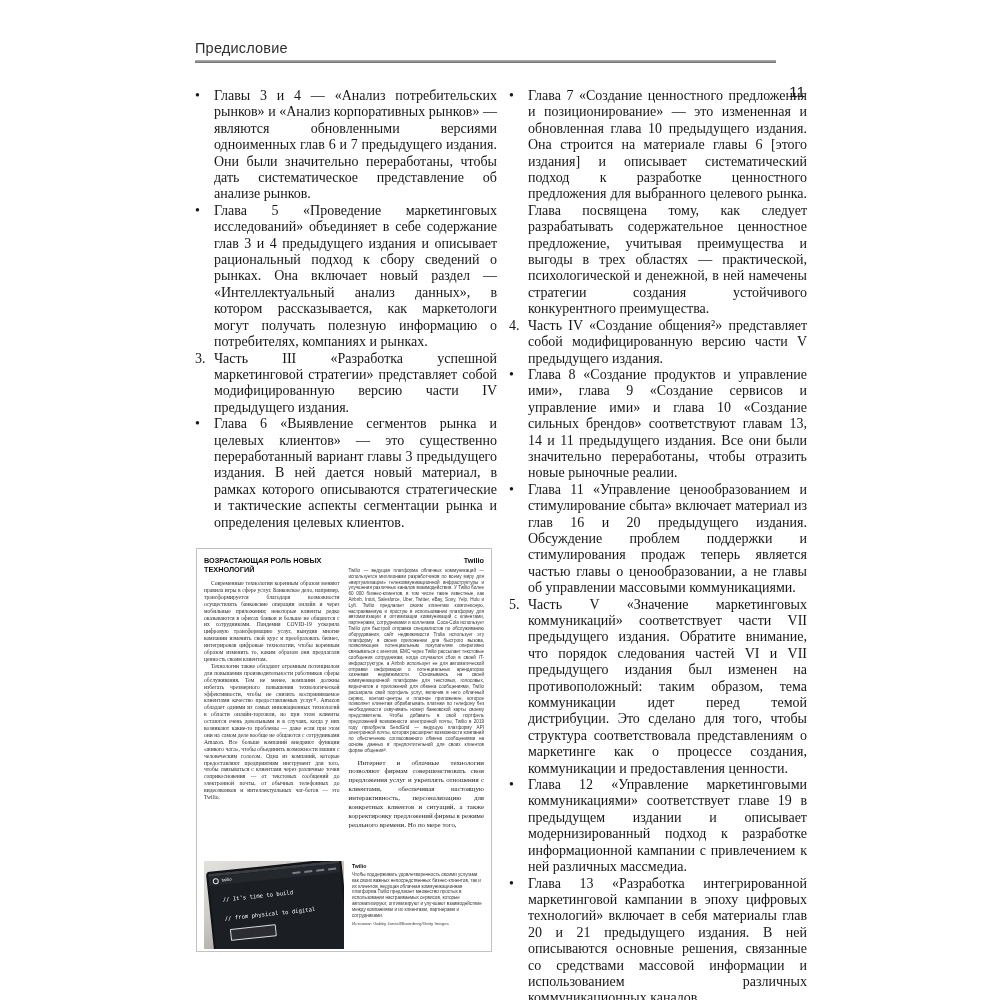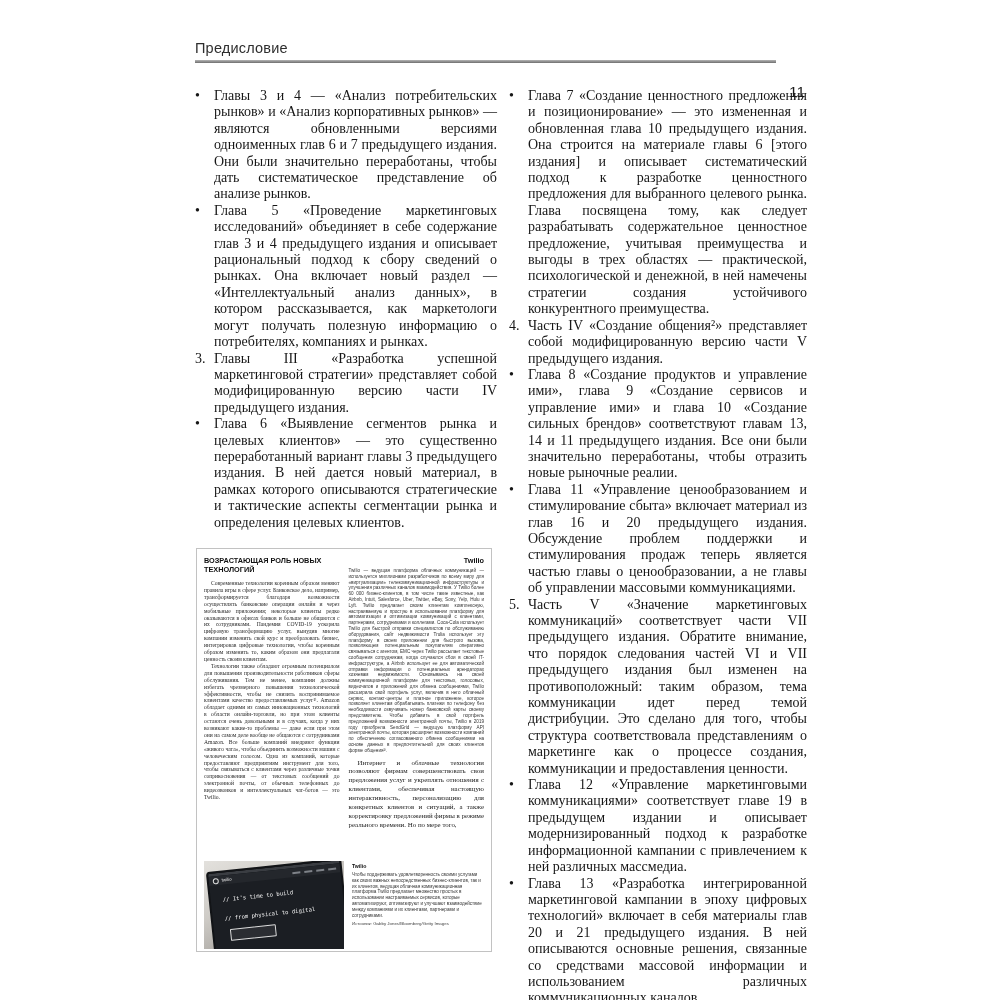--- a/index.html
+++ b/index.html
@@ -72,21 +72,21 @@
     <div class="li">
       <span class="mk">•</span>
       <span class="tx">Главы 3 и 4 — «Анализ потребительских рынков» и «Анализ корпоративных рынков» — являются обновленными версиями одноименных глав 6 и 7 предыдущего издания. Они были значительно переработаны, чтобы дать систематическое представление об анализе рынков.</span>
     </div>
     <div class="li">
       <span class="mk">•</span>
       <span class="tx">Глава 5 «Проведение маркетинговых исследований» объединяет в себе содержание глав 3 и 4 предыдущего издания и описывает рациональный подход к сбору сведений о рынках. Она включает новый раздел — «Интеллектуальный анализ данных», в котором рассказывается, как маркетологи могут получать полезную информацию о потребителях, компаниях и рынках.</span>
     </div>
     <div class="li">
       <span class="mk">3.</span>
-      <span class="tx">Главы III «Разработка успешной маркетинговой стратегии» представляет собой модифицированную версию части IV предыдущего издания.</span>
+      <span class="tx">Часть III «Разработка успешной маркетинговой стратегии» представляет собой модифицированную версию части IV предыдущего издания.</span>
     </div>
     <div class="li">
       <span class="mk">•</span>
       <span class="tx">Глава 6 «Выявление сегментов рынка и целевых клиентов» — это существенно переработанный вариант главы 3 предыдущего издания. В ней дается новый материал, в рамках которого описываются стратегические и тактические аспекты сегментации рынка и определения целевых клиентов.</span>
     </div>
   </div>
 
   <div class="col col-right">
     <div class="li">
       <span class="mk">•</span>

